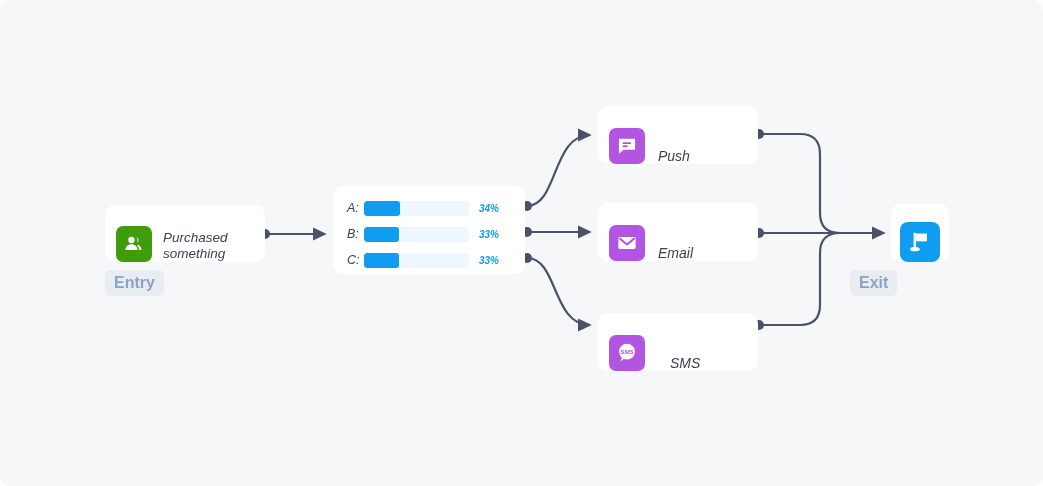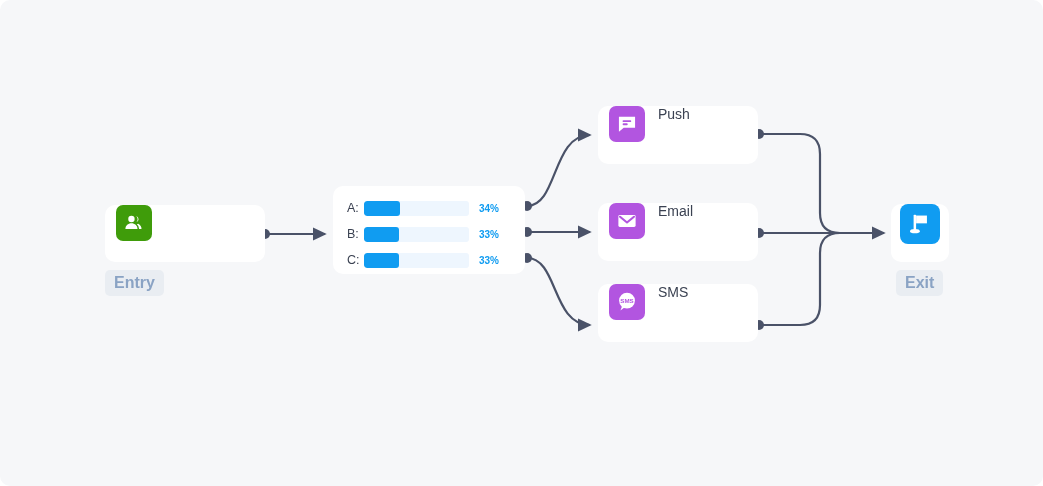--- a/index.html
+++ b/index.html
@@ -25,21 +25,22 @@
     width: 1043px;
     height: 486px;
     pointer-events: none;
   }
   .node {
     position: absolute;
     background: #ffffff;
     border-radius: 10px;
     box-sizing: border-box;
     display: flex;
-    align-items: flex-start;
+    align-items: flex-end;
+    font-style: italic;
   }
 
   
   .entry-node {
     left: 105px;
     top: 205px;
     width: 160px;
     height: 57px;
     padding-left: 11px;
   }
@@ -67,21 +68,21 @@
   .badge {
     position: absolute;
     background: #e9edf2;
     color: #8aa3c4;
     font-size: 16px;
     font-weight: bold;
     border-radius: 5px;
     padding: 4px 9px;
   }
   .badge-entry { left: 105px; top: 270px; }
-  .badge-exit  { left: 896px; top: 270px; }
+  .badge-exit  { left: 850px; top: 270px; }
 
   
   .split-node {
     left: 333px;
     top: 186px;
     width: 192px;
     height: 88px;
     display: block;
     padding: 11px 14px;
   }
@@ -123,21 +124,21 @@
 
   
   .chan-node {
     left: 598px;
     width: 160px;
     height: 58px;
     padding-left: 11px;
   }
   .chan-push  { top: 106px; }
   .chan-email { top: 203px; }
-  .chan-sms   { top: 284px; }
+  .chan-sms   { top: 313px; gap: 12px; }
   .chan-label {
     margin-left: 13px;
     font-size: 14px;
     color: #3b4252;
   }
 
   
   .exit-node {
     left: 891px;
     top: 204px;
@@ -204,20 +205,22 @@
     <div class="icon-box icon-green">
       <svg width="22" height="22" viewBox="0 0 24 24" fill="#ffffff">
         <circle cx="9.2" cy="7.6" r="3.5"></circle>
         <path d="M2.6,18.6 C2.6,14.7 5.6,12.3 9.2,12.3 C12.8,12.3 15.8,14.7
                  15.8,18.6 z"></path>
         <path d="M14.4,4.4 A3.6,3.6 0 0 1 14.4,11.3 A4.6,4.6 0 0 0 14.4,4.4 z"></path>
         <path d="M16.6,12.8 A6.6,6.6 0 0 1 20.2,18.6 L17.6,18.6
                  A6.2,6.2 0 0 0 15.1,13.3 z"></path>
       </svg>
     </div>
+    <div class="node-label">Purchased
+something</div>
   </div>
   <div class="badge badge-entry">Entry</div>
 
   <div class="node split-node">
     <div class="split-row">
       <span class="split-key">A:</span>
       <span class="bar-track">
         <span class="bar-fill" style="width:34%"></span>
       </span>
       <span class="split-pct">34%</span>

